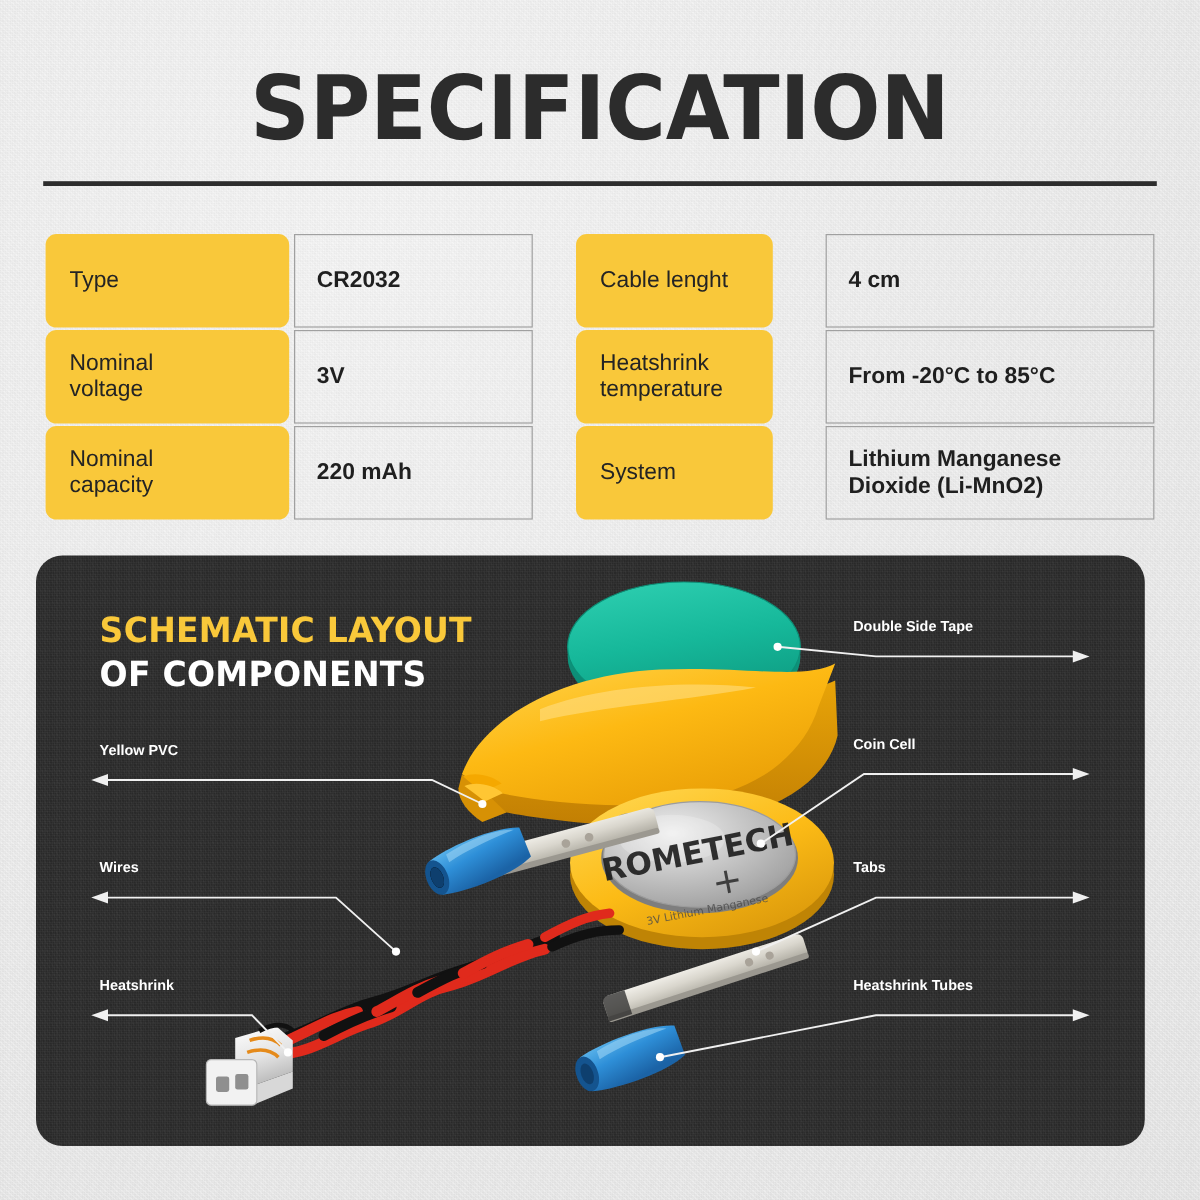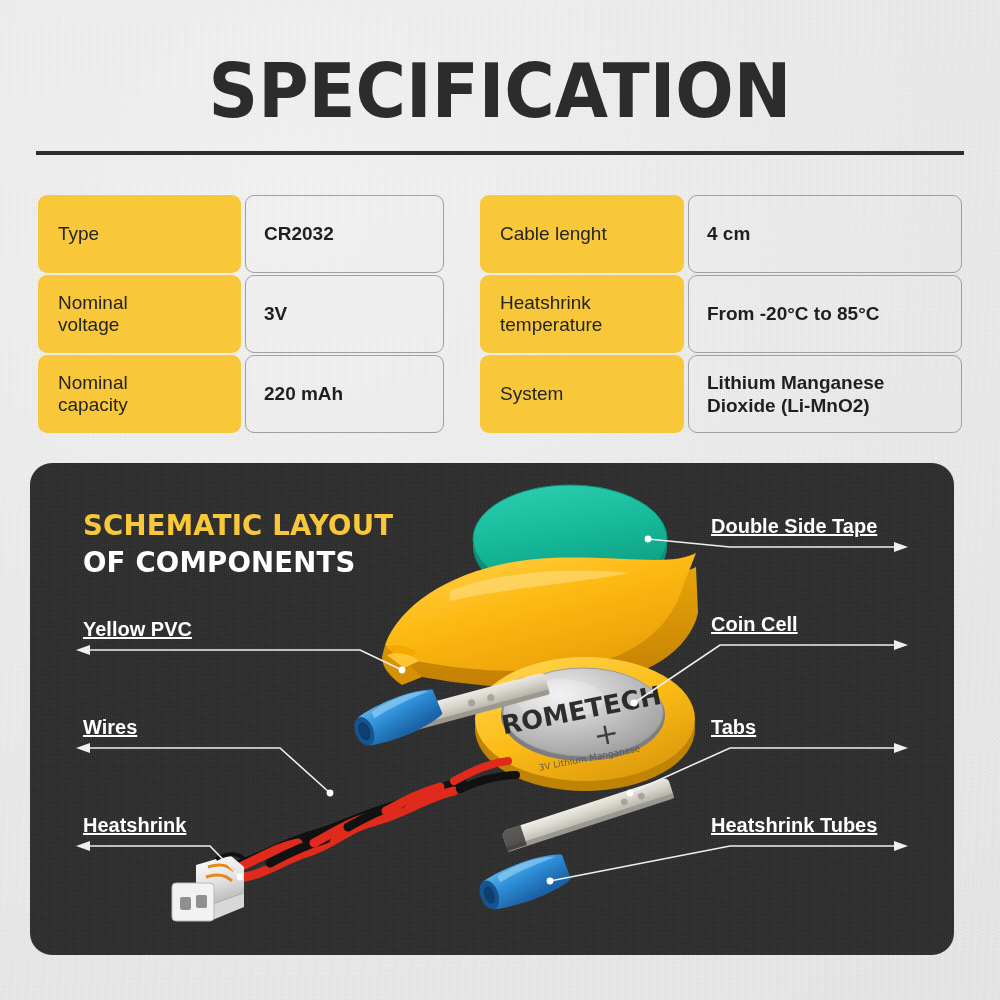--- a/index.html
+++ b/index.html
@@ -62,31 +62,31 @@
     padding: 0 20px;
     color: #242424;
     font-size: 19px;
     line-height: 1.18;
     font-weight: 400;
   }
   .value-box {
     position: absolute; top: 0; bottom: 0;
     display: flex; align-items: center;
     border: 1.6px solid #a0a0a0;
-    border-radius: 9px;
+    border-radius: 0;
     padding: 0 18px;
     color: #1f1f1f;
     font-size: 19px;
     font-weight: 700;
     line-height: 1.22;
   }
 
   #spec-left  .label-pill { width: 203px; }
   #spec-left  .value-box  { left: 207px; right: 0; }
-  #spec-right .label-pill { width: 204px; }
+  #spec-right .label-pill { width: 164px; }
   #spec-right .value-box  { left: 208px; right: 0; }
 
   
   #panel {
     position: absolute;
     left: 30px; top: 463px;
     width: 924px; height: 492px;
     background: #2f2f2f;
     border-radius: 22px;
     overflow: hidden;
@@ -112,25 +112,24 @@
     transform: scaleX(.95);
     transform-origin: left top;
     z-index: 6;
   }
   #heading-line1 { color: #f9c83a; display: block; }
   #heading-line2 { color: #ffffff; display: block; }
 
   .callout-label {
     position: absolute;
     color: #ffffff;
-    font-size: 20px;
+    font-size: 12px;
     font-weight: 600;
     white-space: nowrap;
     z-index: 6;
-    text-decoration: underline;
   }
   .callout-label.right { text-align: left; }
 
   #art, #leaders { position: absolute; inset: 0; }
   #leaders { z-index: 5; }
   #art { z-index: 3; }
 </style>
 </head>
 <body>
 

